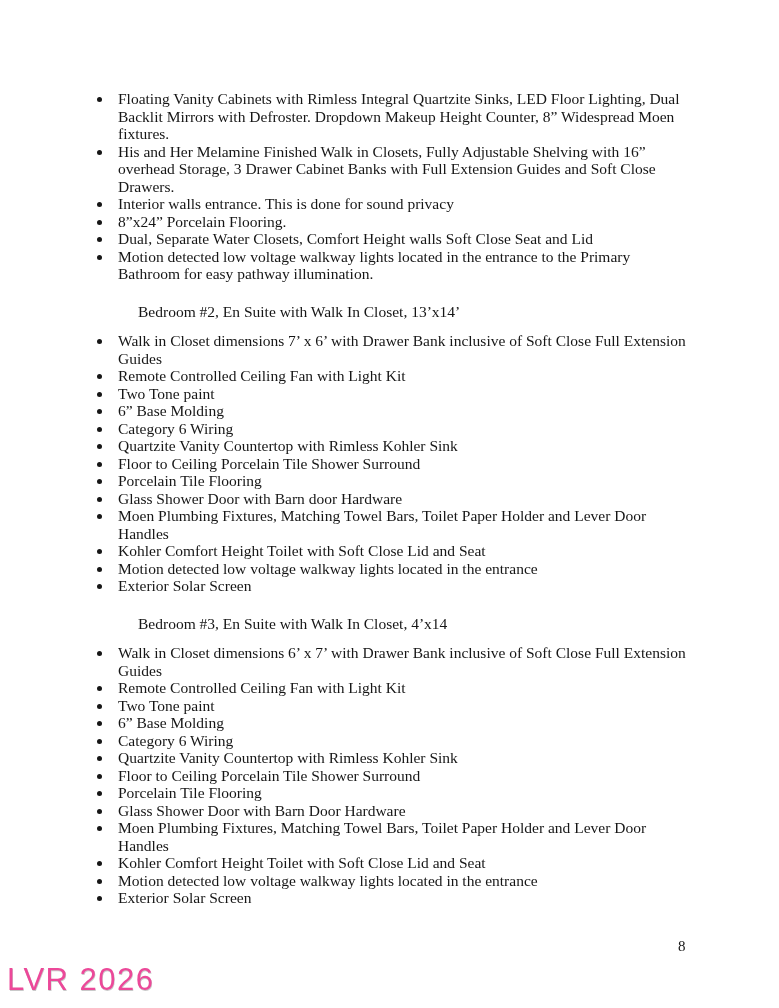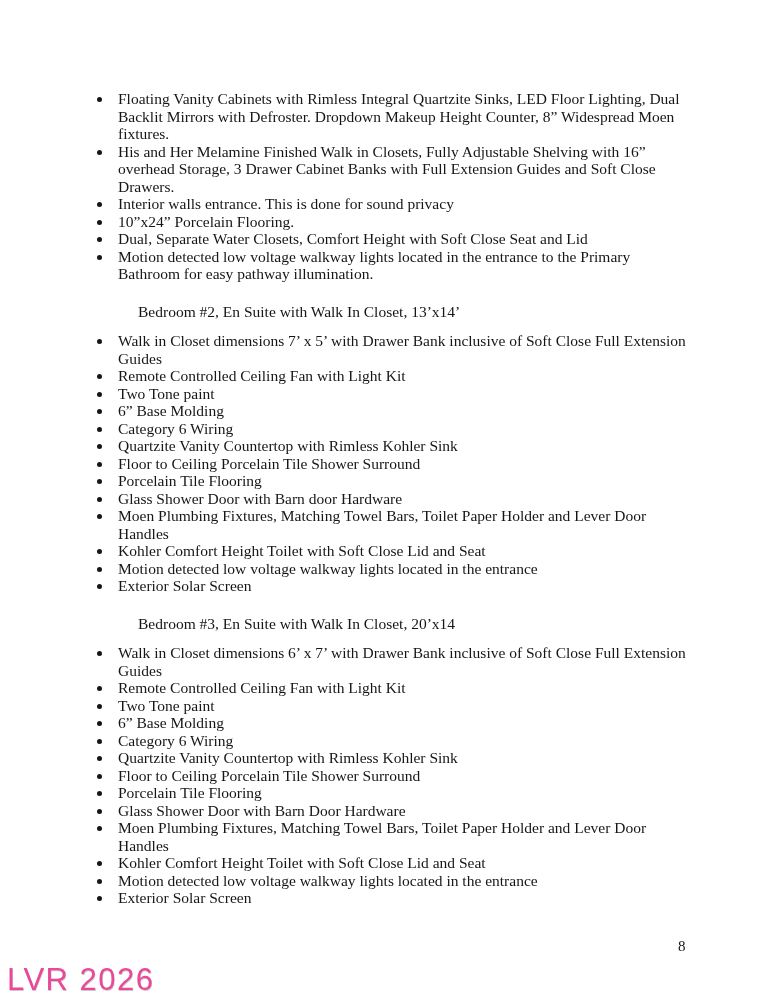--- a/index.html
+++ b/index.html
@@ -58,41 +58,41 @@
 </style>
 </head>
 <body>
 
 <div class="page">
   <div class="content">
       <ul class="bullet-list">
         <li>Floating Vanity Cabinets with Rimless Integral Quartzite Sinks, LED Floor Lighting, Dual Backlit Mirrors with Defroster. Dropdown Makeup Height Counter, 8” Widespread Moen fixtures.</li>
         <li>His and Her Melamine Finished Walk in Closets, Fully Adjustable Shelving with 16” overhead Storage, 3 Drawer Cabinet Banks with Full Extension Guides and Soft Close Drawers.</li>
         <li>Interior walls entrance. This is done for sound privacy</li>
-        <li>10”x24” Porcelain Flooring.</li>
-        <li>Dual, Separate Water Closets, Comfort Height with Soft Close Seat and Lid</li>
+        <li>8”x24” Porcelain Flooring.</li>
+        <li>Dual, Separate Water Closets, Comfort Height walls Soft Close Seat and Lid</li>
         <li>Motion detected low voltage walkway lights located in the entrance to the Primary Bathroom for easy pathway illumination.</li>
       </ul>
       <div class="section-heading">Bedroom #2, En Suite with Walk In Closet, 13’x14’</div>
       <ul class="bullet-list">
-        <li>Walk in Closet dimensions 7’ x 5’ with Drawer Bank inclusive of Soft Close Full Extension Guides</li>
+        <li>Walk in Closet dimensions 7’ x 6’ with Drawer Bank inclusive of Soft Close Full Extension Guides</li>
         <li>Remote Controlled Ceiling Fan with Light Kit</li>
         <li>Two Tone paint</li>
         <li>6” Base Molding</li>
         <li>Category 6 Wiring</li>
         <li>Quartzite Vanity Countertop with Rimless Kohler Sink</li>
         <li>Floor to Ceiling Porcelain Tile Shower Surround</li>
         <li>Porcelain Tile Flooring</li>
         <li>Glass Shower Door with Barn door Hardware</li>
         <li>Moen Plumbing Fixtures, Matching Towel Bars, Toilet Paper Holder and Lever Door Handles</li>
         <li>Kohler Comfort Height Toilet with Soft Close Lid and Seat</li>
         <li>Motion detected low voltage walkway lights located in the entrance</li>
         <li>Exterior Solar Screen</li>
       </ul>
-      <div class="section-heading">Bedroom #3, En Suite with Walk In Closet, 20’x14</div>
+      <div class="section-heading">Bedroom #3, En Suite with Walk In Closet, 4’x14</div>
       <ul class="bullet-list">
         <li>Walk in Closet dimensions 6’ x 7’ with Drawer Bank inclusive of Soft Close Full Extension Guides</li>
         <li>Remote Controlled Ceiling Fan with Light Kit</li>
         <li>Two Tone paint</li>
         <li>6” Base Molding</li>
         <li>Category 6 Wiring</li>
         <li>Quartzite Vanity Countertop with Rimless Kohler Sink</li>
         <li>Floor to Ceiling Porcelain Tile Shower Surround</li>
         <li>Porcelain Tile Flooring</li>
         <li>Glass Shower Door with Barn Door Hardware</li>

